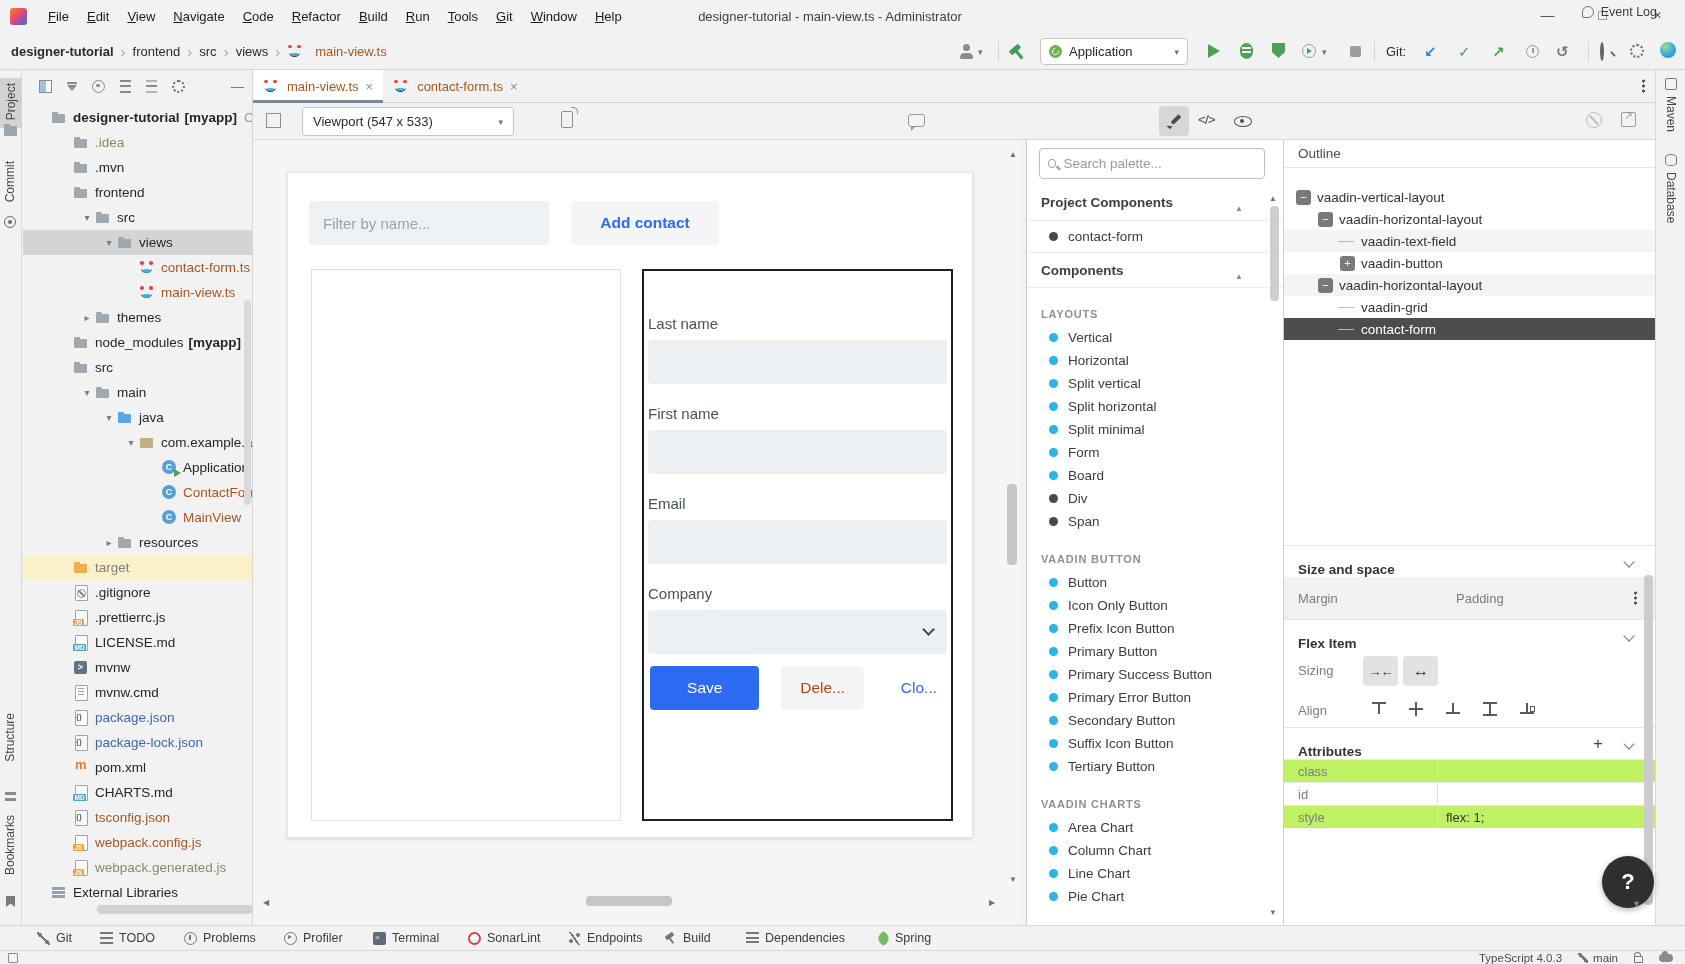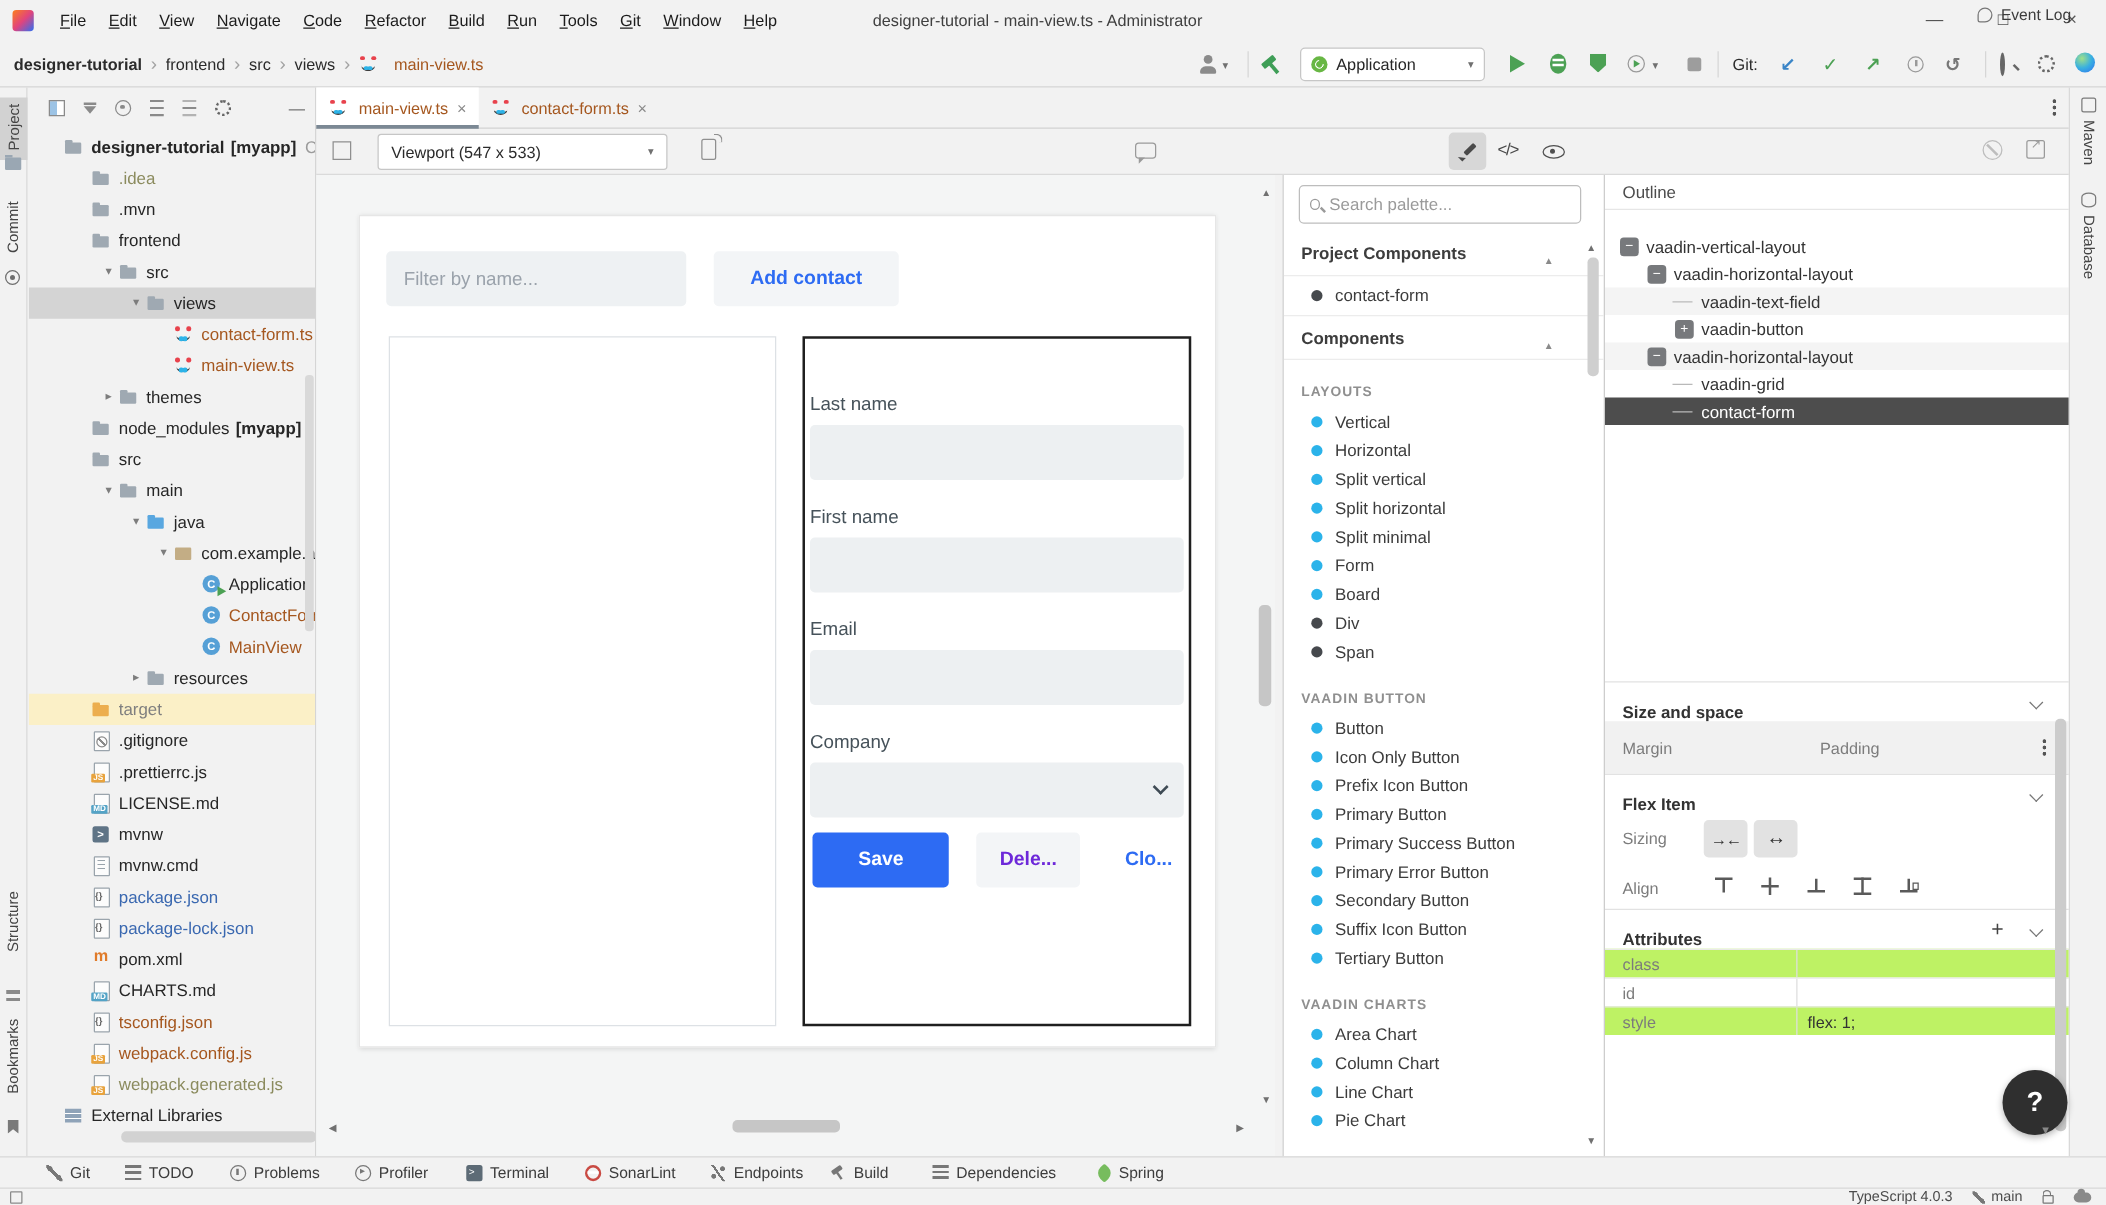--- a/index.html
+++ b/index.html
@@ -135,21 +135,21 @@
 .tclose{color:#8a8a8a;font-size:13px}
 .vdots{width:3px;height:14px;
   background:radial-gradient(circle at 1.5px 2px,#555 1.3px,transparent 1.8px),
              radial-gradient(circle at 1.5px 7px,#555 1.3px,transparent 1.8px),
              radial-gradient(circle at 1.5px 12px,#555 1.3px,transparent 1.8px)}
 #tabs .vdots{position:absolute;right:10px;top:9px}
 
 
 #dtoolbar{position:absolute;left:253px;top:103px;right:30px;height:37px;border-bottom:1px solid #dadada}
 .ic-frame{left:13px;top:10px;width:15px;height:15px;border:1.6px solid #8f8f8f}
-.vp-combo{left:49px;top:4px;width:232px;height:29px;background:#fff;border:1px solid #c6c6c6;border-radius:3px;
+.vp-combo{left:49px;top:4px;width:212px;height:29px;background:#fff;border:1px solid #c6c6c6;border-radius:3px;
   display:flex;align-items:center;padding:0 10px;color:#2b2b2b}
 .vp-combo .ddc{margin-left:auto}
 .ic-rotate{left:308px;top:8px;width:12px;height:17px;border:1.6px solid #8f8f8f;border-radius:2px}
 .ic-rotate::after{content:"";position:absolute;right:-6px;top:-5px;width:6px;height:6px;border-top:1.6px solid #8f8f8f;border-right:1.6px solid #8f8f8f;border-radius:0 5px 0 0}
 .ic-bubble{left:655px;top:11px;width:17px;height:13px;border:1.6px solid #9a9a9a;border-radius:3px}
 .ic-bubble::after{content:"";position:absolute;left:2px;bottom:-5px;border-top:5px solid #9a9a9a;border-right:5px solid transparent}
 .pencil-btn{left:906px;top:3px;width:30px;height:30px;background:#d7d7d7;border-radius:4px}
 .ic-pencil{position:absolute;left:8px;top:8px;width:14px;height:14px}
 .ic-pencil::before{content:"";position:absolute;left:7px;top:0;width:4px;height:11px;background:#4a4a4a;border-radius:1px;transform:rotate(45deg)}
 .ic-pencil::after{content:"";position:absolute;left:0;top:10px;border-top:4px solid transparent;border-right:5px solid #4a4a4a;transform:rotate(45deg)}
@@ -170,23 +170,23 @@
 .add-btn{position:absolute;left:283px;top:28px;width:148px;height:44px;background:#f3f5f7;border-radius:4px;
   color:#2d6bf3;font-weight:600;font-size:15.5px;display:flex;align-items:center;justify-content:center}
 .grid-box{position:absolute;left:23px;top:96px;width:310px;height:552px;border:1px solid #dde1e5;background:#fff}
 .form-box{position:absolute;left:354px;top:96px;width:311px;height:552px;border:2px solid #1f1f1f;background:#fff;padding:0 4px}
 .ff .flabel{margin-top:21px;height:20px;font-size:15px;font-weight:500;color:#46525a}
 #form-fields .ff:nth-of-type(1) .flabel{margin-top:44px}
 .finput{margin-top:5px;height:44px;background:#edf0f2;border-radius:4px;position:relative}
 .fchev{display:none;position:absolute;right:14px;top:15px;width:9px;height:9px;border-left:2px solid #3e4a54;border-bottom:2px solid #3e4a54;transform:rotate(-45deg)}
 .finput.select .fchev{display:block}
 #form-btns{display:flex;margin-top:12px;margin-left:2px}
-.fbtn{height:44px;border-radius:4px;display:flex;align-items:center;justify-content:center;font-size:15.5px;font-weight:700}
+.fbtn{height:44px;border-radius:4px;display:flex;align-items:center;justify-content:center;font-size:15.5px;font-weight:400}
 .fbtn.primary{width:113px;background:#2d6bf3;color:#fff}
-.fbtn.error{width:85px;margin-left:22px;background:#f3f5f7;color:#6d28d9}
+.fbtn.error{width:85px;margin-left:22px;background:#f3f5f7;color:#c2410c}
 .fbtn.tertiary{width:58px;margin-left:27px;color:#2d6bf3}
 .scr{position:absolute;font-size:8px;color:#707070}
 .cv-thumb{position:absolute;left:754px;top:344px;width:10px;height:81px;background:#c6c6c6;border-radius:4px}
 .ch-thumb{position:absolute;left:333px;top:756px;width:86px;height:10px;background:#c6c6c6;border-radius:4px}
 
 
 #palette{position:absolute;left:1026px;top:140px;width:257px;bottom:39px;background:#fff;border-left:1px solid #cdcdcd;overflow:hidden}
 .pal-search{margin:8px 10px 6px 12px;width:226px;height:31px;border:1px solid #bdbdbd;border-radius:4px;background:#fff;
   display:flex;align-items:center;padding:0 8px;gap:7px}
 .pal-search .ic-mag{width:9px;height:9px;border-width:1.6px;border-color:#9a9a9a}

